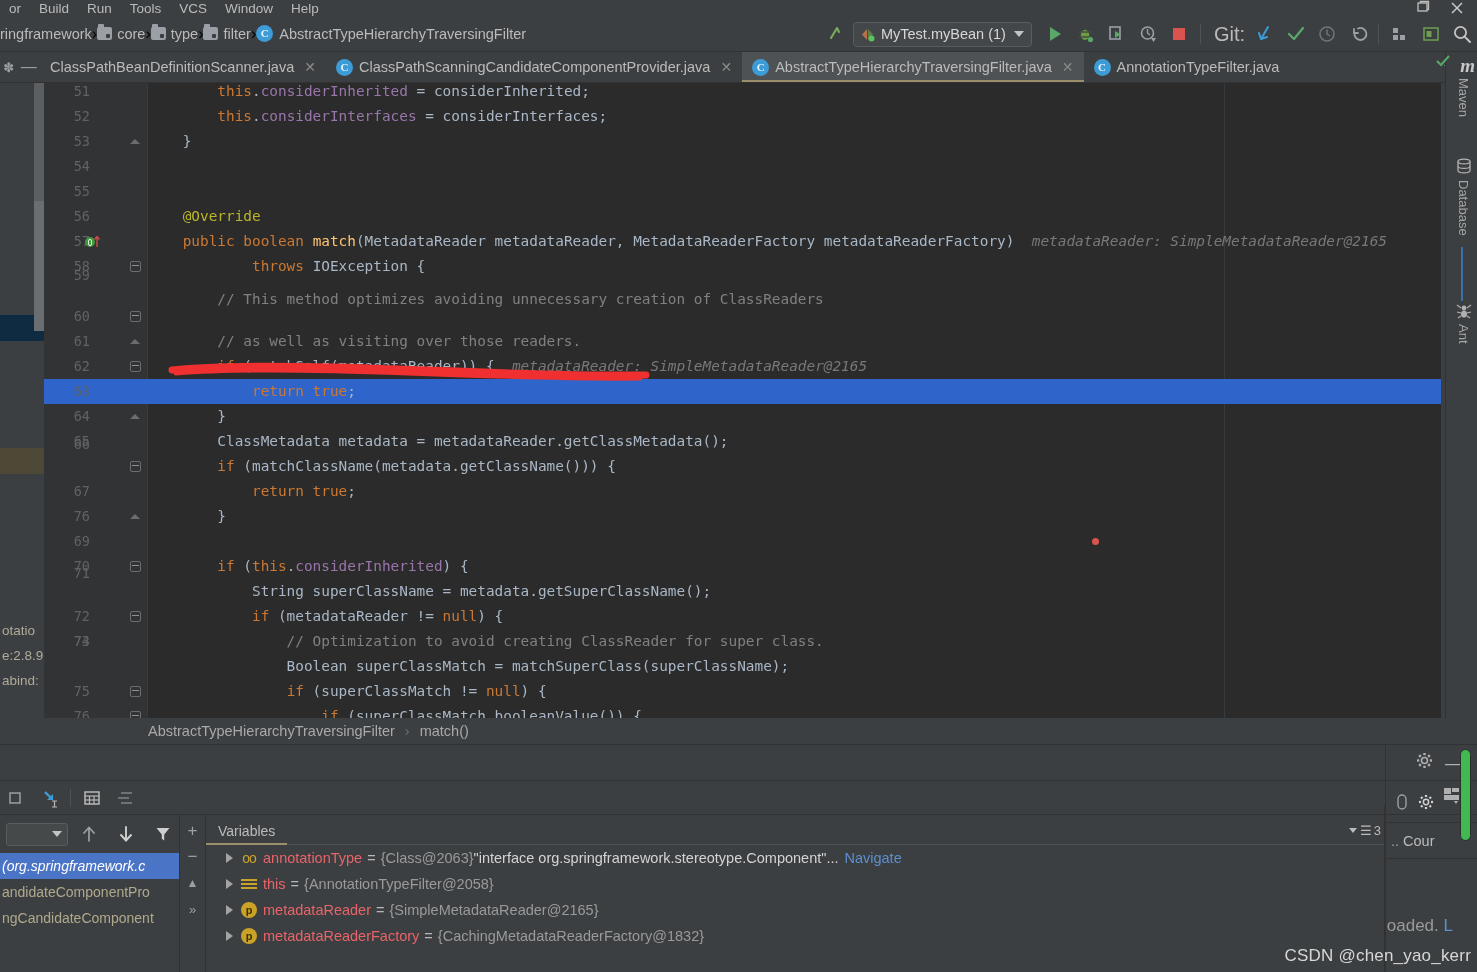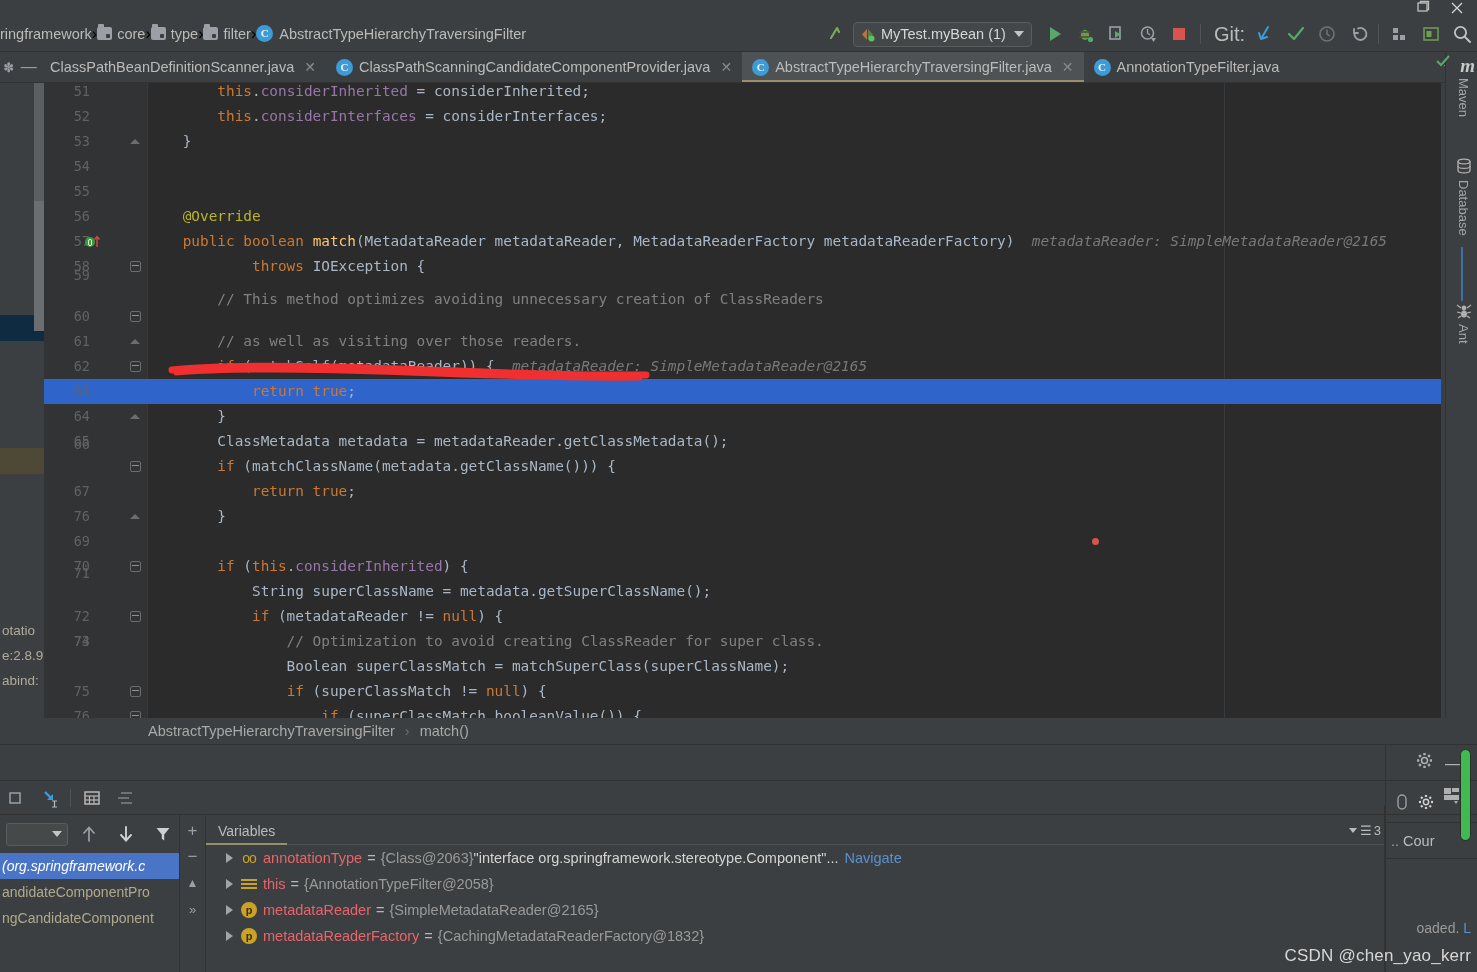--- a/index.html
+++ b/index.html
@@ -219,40 +219,49 @@
   }
   .console-tab {
     position: absolute; right: 0; top: 38px; width: 92px; height: 38px;
     display: flex; align-items: center; justify-content: flex-start; gap: 4px;
     color: #bbbbbb; font-size: 14.5px; padding-left: 6px;
   }
   .watermark {
     position: absolute; right: 6px; bottom: 6px; color: #d7d7d7; font-size: 17px;
     font-family: "Liberation Sans", sans-serif; letter-spacing: .2px;
   }
-  .loaded-txt { position: absolute; right: 6px; bottom: 36px; color: #9a9a9a; font-size: 14px; }
+  .loaded-txt { position: absolute; right: 24px; bottom: 36px; color: #9a9a9a; font-size: 17px; }
   .loaded-txt b { color: #5b8fd0; font-weight: normal; }
 
   .right-rail {
     position: absolute; right: 0; top: 52px; width: 32px; height: 666px;
     background: #3c3f41; border-left: 1px solid #323232;
   }
   .rail-label {
     writing-mode: vertical-rl; font-size: 13px; color: #a6a6a6; white-space: nowrap;
   }
   .green-bar {
     position:absolute; right: 6px; width: 11px; border-radius: 6px;
     background: #3fb950; border: 1px solid #2a2d2e;
   }
 </style>
 </head>
 <body>
 
 <div class="app">
 
+  <div class="menubar" id="menubar">
+      <div class="mi">or</div>
+      <div class="mi">Build</div>
+      <div class="mi">Run</div>
+      <div class="mi">Tools</div>
+      <div class="mi">VCS</div>
+      <div class="mi">Window</div>
+      <div class="mi">Help</div>
+    </div>
   <div class="win-ctrl" style="right:46px;">
     <svg width="16" height="16" viewBox="0 0 16 16">
         <rect x="3" y="3" width="9" height="8" fill="none" stroke="#c0c0c0" stroke-width="1.3"></rect>
         <path d="M5.5 3 V1.5 H13.5 V9.5 H12" fill="none" stroke="#c0c0c0" stroke-width="1.3"></path>
       </svg>
   </div>
   <div class="win-ctrl" style="right:12px;">
     <svg width="16" height="16" viewBox="0 0 16 16">
         <path d="M3 3 L13 13 M13 3 L3 13" stroke="#d0d0d0" stroke-width="1.4"></path>
       </svg>

